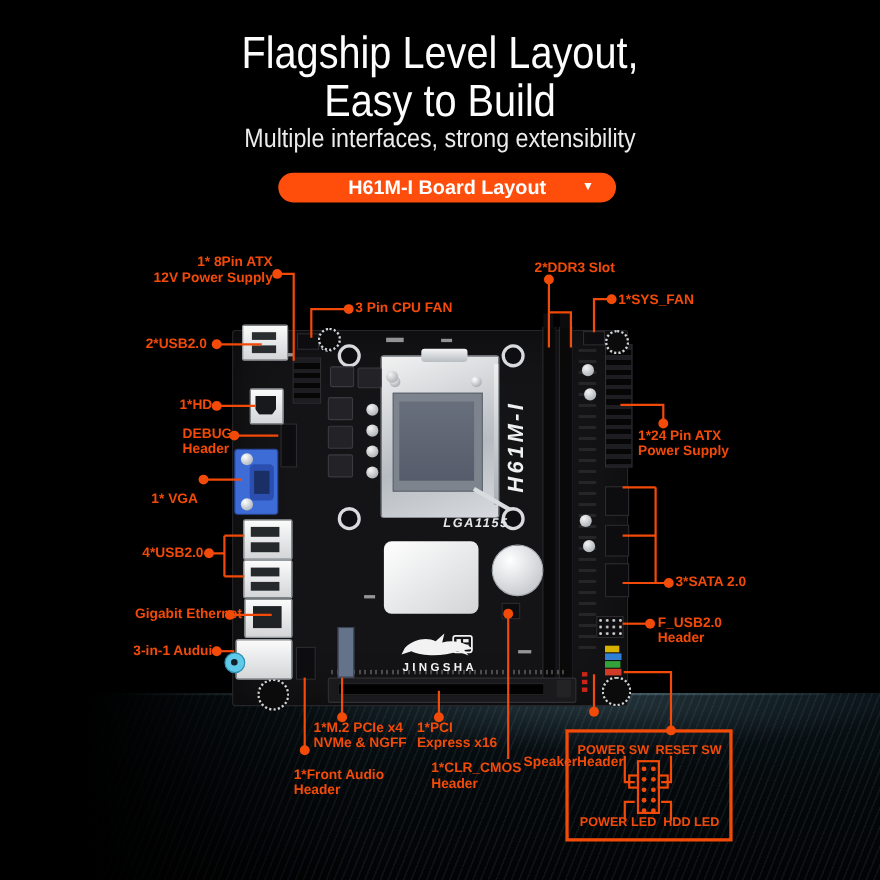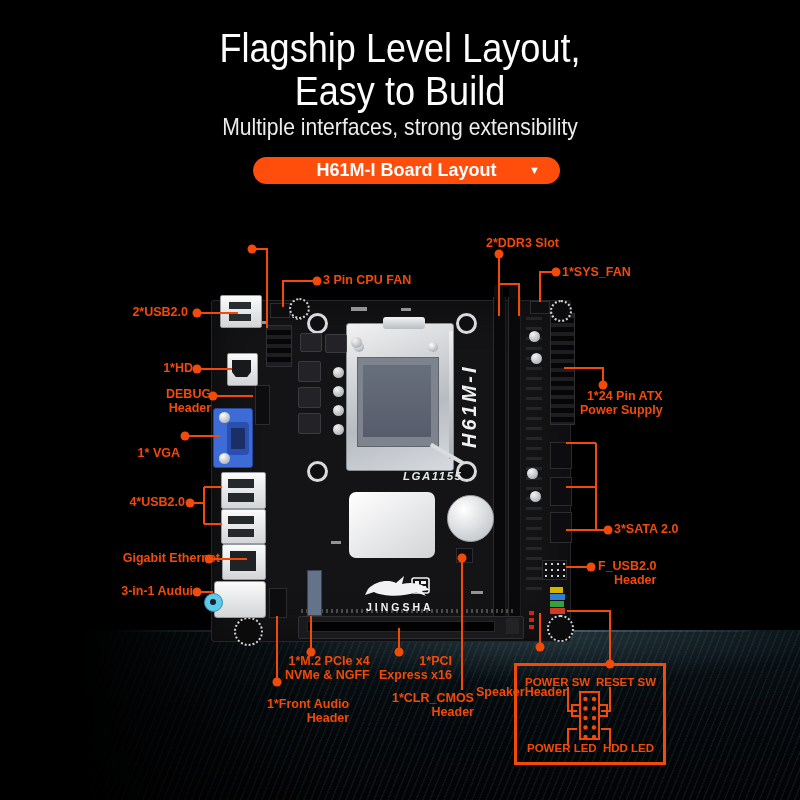--- a/index.html
+++ b/index.html
@@ -45,21 +45,21 @@
   .model-v{position:absolute;left:458px;top:346px;height:102px;z-index:2;color:#eef0f2;
      writing-mode:vertical-rl;transform:rotate(180deg);font:italic bold 20px "Liberation Sans",sans-serif;
      letter-spacing:3px;}
   .lga{position:absolute;left:403px;top:470px;z-index:2;color:#e6e8ea;
      font:italic bold 11.5px "Liberation Sans",sans-serif;letter-spacing:1.5px;}
   .brandtxt{position:absolute;left:366px;top:601px;z-index:2;color:#f2f2f2;
      font:bold 10.5px "Liberation Sans",sans-serif;letter-spacing:3px;}
 
   
   .callout{position:absolute;z-index:4;color:var(--accent);font:bold 12.5px "Liberation Sans",sans-serif;
-           line-height:1.08;white-space:pre-line;text-align:right;}
+           line-height:1.08;white-space:pre-line;}
   .tr{text-align:right;}
 
   
   svg.lines{position:absolute;left:0;top:0;z-index:3;pointer-events:none;}
 
   
   .fpanel{position:absolute;left:514px;top:663px;width:152px;height:102px;box-sizing:border-box;
           border:3px solid var(--accent);z-index:4;}
   .fpanel span{position:absolute;color:var(--accent);font:bold 11.5px "Liberation Sans",sans-serif;}
 </style>
@@ -296,20 +296,22 @@
         <circle cx="594" cy="708.5" r="2.2"></circle>
       <circle cx="585.5" cy="718" r="2.2"></circle>
         <circle cx="594" cy="718" r="2.2"></circle>
       <circle cx="585.5" cy="727.5" r="2.2"></circle>
         <circle cx="594" cy="727.5" r="2.2"></circle>
       <circle cx="585.5" cy="737" r="2.2"></circle>
         <circle cx="594" cy="737" r="2.2"></circle>
     </g>
   </svg>
 
+  <div class="callout tr" style="right:552px;top:232px;">1* 8Pin ATX
+12V Power Supply</div>
   <div class="callout" style="left:323px;top:274px;">3 Pin CPU FAN</div>
   <div class="callout tr" style="right:612px;top:306px;margin-left:28px;">2*USB2.0</div>
   <div class="callout tr" style="right:607px;top:362px;">1*HD</div>
   <div class="callout" style="left:166px;top:388px;">DEBUG
 Header</div>
   <div class="callout tr" style="right:620px;top:447px;">1* VGA</div>
   <div class="callout tr" style="right:615px;top:496px;">4*USB2.0</div>
   <div class="callout tr" style="right:580px;top:552px;">Gigabit Ethernet</div>
   <div class="callout tr" style="right:607px;top:585px;">3-in-1 Audui</div>
   <div class="callout" style="left:486px;top:237px;">2*DDR3 Slot</div>

